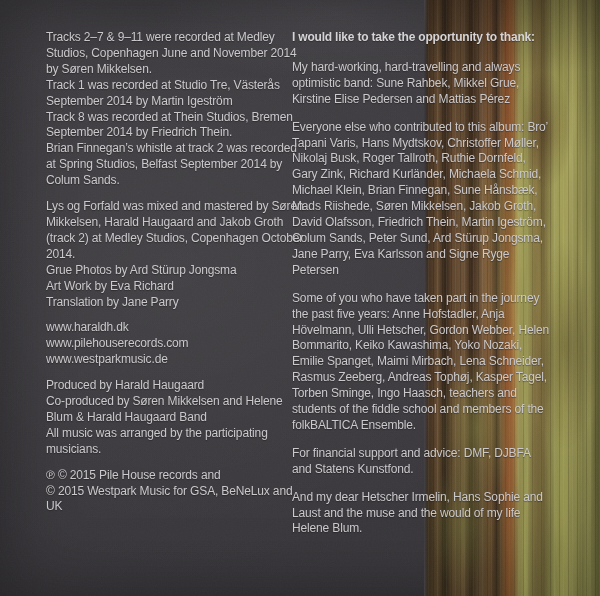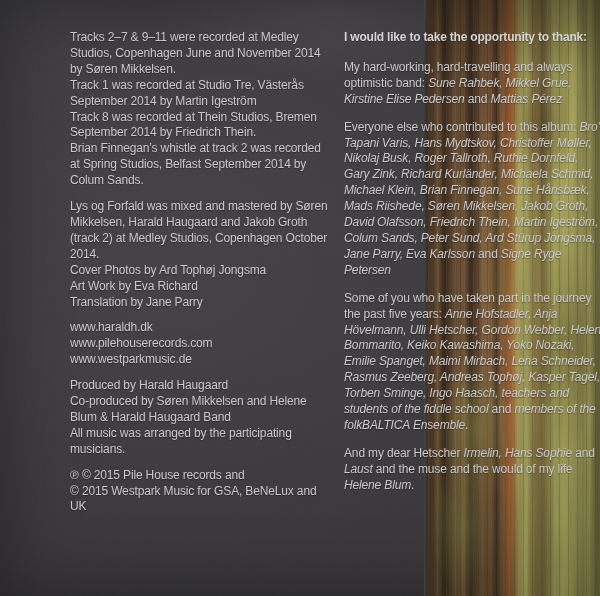--- a/index.html
+++ b/index.html
@@ -38,61 +38,62 @@
     position:absolute; top:0; left:424px; width:176px; height:596px;
     mix-blend-mode:overlay; opacity:0.55; pointer-events:none;
   }
   .grain-overlay {
     position:absolute; top:0; left:0; width:600px; height:596px;
     opacity:0.55; pointer-events:none;
   }
   .col {
     position:absolute; top:30px; width:258px;
     font-size:12px; line-height:15.9px; letter-spacing:-0.15px;
-    color:#cbc9cc; text-shadow:0 1px 1px rgba(0,0,0,0.35);margin-left:24px;
+    color:#cbc9cc; text-shadow:0 1px 1px rgba(0,0,0,0.35);
   }
   .col-left  { left:46px; }
-  .col-right { left:320px; }
+  .col-right { left:292px; }
   .col p { margin:0 0 10px 0; }
   .col-right p { margin-bottom:12px; }
   .heading {
     margin:0 0 14px 0; font-size:12px; font-weight:bold;
     letter-spacing:-0.2px; white-space:nowrap; color:#d6d4d7;
   }
-  .it { font-style:italic; }
+  .it { }
 </style>
 </head>
 <body>
 
 <div class="page">
 
   <div class="texture"></div>
 
   <svg class="wood-overlay" width="176" height="596" xmlns="http://www.w3.org/2000/svg">
     <filter id="wood" x="0" y="0" width="100%" height="100%">
       <feTurbulence type="fractalNoise" baseFrequency="0.09 0.004" numOctaves="4" seed="7" result="t"></feTurbulence>
       <feColorMatrix in="t" type="saturate" values="0"></feColorMatrix>
     </filter>
     <rect width="176" height="596" filter="url(#wood)"></rect>
   </svg>
 
   <div class="col col-left" id="left-col">
       <p><span>Tracks 2–7 &amp; 9–11 were recorded at Medley Studios, Copenhagen June and November 2014 by Søren Mikkelsen.</span><br><span>Track 1 was recorded at Studio Tre, Västerås September 2014 by Martin Igeström</span><br><span>Track 8 was recorded at Thein Studios, Bremen September 2014 by Friedrich Thein.</span><br><span>Brian Finnegan’s whistle at track 2 was recorded at Spring Studios, Belfast September 2014 by Colum Sands.</span></p>
-      <p><span>Lys og Forfald was mixed and mastered by Søren Mikkelsen, Harald Haugaard and Jakob Groth (track 2) at Medley Studios, Copenhagen October 2014.</span><br><span>Cover Photos by Ard Tophøj Jongsma</span><br><span>Art Work by Eva Richard</span><br><span>Translation by Jane Parry</span></p>
+      <p><span>Lys og Forfald was mixed and mastered by Søren Mikkelsen, Harald Haugaard and Jakob Groth (track 2) at Medley Studios, Copenhagen October 2014.</span><br><span>Grue Photos by Ard Stürup Jongsma</span><br><span>Art Work by Eva Richard</span><br><span>Translation by Jane Parry</span></p>
       <p><span>www.haraldh.dk</span><br><span>www.pilehouserecords.com</span><br><span>www.westparkmusic.de</span></p>
       <p><span>Produced by Harald Haugaard</span><br><span>Co-produced by Søren Mikkelsen and Helene Blum &amp; Harald Haugaard Band</span><br><span>All music was arranged by the participating musicians.</span></p>
       <p><span>℗ © 2015 Pile House records and</span><br><span>© 2015 Westpark Music for GSA, BeNeLux and UK</span></p>
     </div>
 
   <div class="col col-right">
     <h2 class="heading">I would like to take the opportunity to thank:</h2>
     <div id="right-col">
         <p><span>My hard-working, hard-travelling and always optimistic band: </span><span class="it">Sune Rahbek, Mikkel Grue, Kirstine Elise Pedersen</span><span> and </span><span class="it">Mattias Pérez</span></p>
         <p><span>Everyone else who contributed to this album: </span><span class="it">Bro’ Tapani Varis, Hans Mydtskov, Christoffer Møller, Nikolaj Busk, Roger Tallroth, Ruthie Dornfeld, Gary Zink, Richard Kurländer, Michaela Schmid, Michael Klein, Brian Finnegan, Sune Hånsbæk, Mads Riishede, Søren Mikkelsen, Jakob Groth, David Olafsson, Friedrich Thein, Martin Igeström, Colum Sands, Peter Sund, Ard Stürup Jongsma, Jane Parry, Eva Karlsson</span><span> and </span><span class="it">Signe Ryge Petersen</span></p>
         <p><span>Some of you who have taken part in the journey the past five years: </span><span class="it">Anne Hofstadler, Anja Hövelmann, Ulli Hetscher, Gordon Webber, Helen Bommarito, Keiko Kawashima, Yoko Nozaki, Emilie Spanget, Maimi Mirbach, Lena Schneider, Rasmus Zeeberg, Andreas Tophøj, Kasper Tagel, Torben Sminge, Ingo Haasch, teachers and students of the fiddle school</span><span> and </span><span class="it">members of the folkBALTICA Ensemble</span><span>.</span></p>
+        <p><span>For financial support and advice: </span><span class="it">DMF, DJBFA</span><span> and </span><span class="it">Statens Kunstfond</span><span>.</span></p>
         <p><span>And my dear Hetscher </span><span class="it">Irmelin, Hans Sophie</span><span> and </span><span class="it">Laust</span><span> and the muse and the would of my life </span><span class="it">Helene Blum</span><span>.</span></p>
       </div>
   </div>
 
   <svg class="grain-overlay" width="600" height="596" xmlns="http://www.w3.org/2000/svg">
     <filter id="grain" x="0" y="0" width="100%" height="100%">
       <feTurbulence type="fractalNoise" baseFrequency="0.8" numOctaves="2" seed="3" result="n"></feTurbulence>
       <feColorMatrix in="n" type="saturate" values="0"></feColorMatrix>
       <feComponentTransfer>
           <feFuncA type="linear" slope="0.07" intercept="0"></feFuncA>

